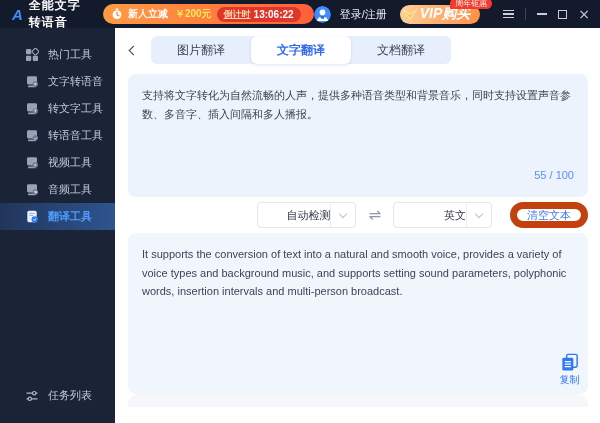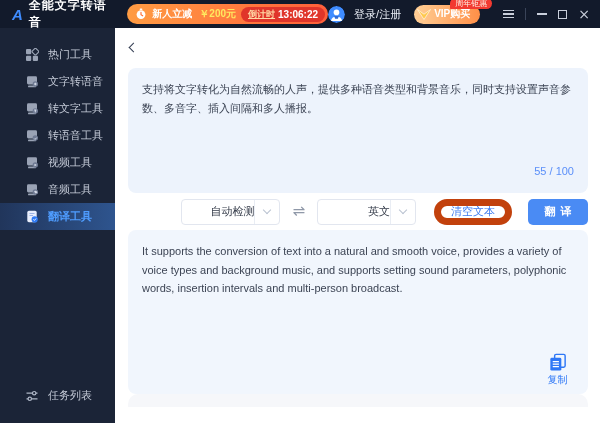--- a/index.html
+++ b/index.html
@@ -15,39 +15,39 @@
     height: 28px; background: #121a2b; display: flex; align-items: center;
     padding: 0 10px 0 12px; flex: 0 0 28px; position: relative; z-index: 5;
   }
   .logo-a {
     font-weight: bold; font-style: italic; font-size: 15px; color: #3f8cff;
     margin-right: 6px; line-height: 1;
   }
   .app-title { color: #ffffff; font-size: 12px; font-weight: bold; letter-spacing: 1px; }
   .promo-pill {
     margin-left: 16px; height: 20px; border-radius: 11px; display: flex; align-items: center;
-    background: linear-gradient(90deg, #ff9c43, #ff5f3a); padding: 0 3px 0 8px; gap: 5px;
+    background: linear-gradient(90deg, #ff9c43, #ff5f3a); padding: 0 13px 0 8px; gap: 5px;
   }
   .promo-text { color: #ffffff; font-size: 10px; font-weight: bold; white-space: nowrap; }
   .promo-amount { color: #ffe95f; font-size: 10px; font-weight: bold; margin-left: 2px; white-space: nowrap; }
   .countdown-pill {
     height: 15px; border-radius: 8px; background: #e0352a; display: flex; align-items: center;
     padding: 0 7px; gap: 3px;
   }
   .countdown-label { color: #ffd9a6; font-size: 9px; font-weight: bold; white-space: nowrap; text-decoration: underline; }
   .countdown-time { color: #ffffff; font-size: 10px; font-weight: bold; white-space: nowrap; }
   .titlebar-right { margin-left: auto; display: flex; align-items: center; gap: 9px; }
   .avatar { width: 17px; height: 17px; border-radius: 50%; overflow: hidden; flex: 0 0 17px; }
   .login-label { color: #e9edf5; font-size: 11px; white-space: nowrap; }
   .vip-btn {
     position: relative; height: 19px; border-radius: 10px; margin-left: 4px;
     background: linear-gradient(90deg, #ffcf96, #ff8f47);
     display: flex; align-items: center; padding: 0 10px 0 20px;
   }
-  .vip-label { color: #ffffff; font-size: 10px; font-weight: bold; white-space: nowrap; }
+  .vip-label { color: #ffffff; font-size: 14px; font-weight: bold; white-space: nowrap; font-style: italic; }
   .vip-v { position: absolute; left: 2px; top: 3px; }
   .vip-ribbon {
     position: absolute; top: -7px; right: -12px; background: #f23a31; color: #ffefe3;
     font-size: 8px; line-height: 11px; padding: 0 5px; border-radius: 7px 7px 7px 1px;
     white-space: nowrap;
   }
   .win-controls { display: flex; align-items: center; gap: 11px; margin-left: 14px; color: #c9cfdb; }
   .icon-burger { display: flex; flex-direction: column; gap: 2px; cursor: pointer; }
   .icon-burger span { display: block; width: 11px; height: 1.5px; background: #c9cfdb; }
   .ctrl-sep { width: 1px; height: 12px; background: #3a4459; }
@@ -116,21 +116,21 @@
   }
   .btn-translate {
     width: 60px; height: 26px; background: #4a8bf4; border-radius: 5px; color: #ffffff;
     font-size: 11px; font-weight: bold; letter-spacing: 5px; display: flex; align-items: center;
     justify-content: center; cursor: pointer; margin-left: 4px; padding-left: 5px; white-space: nowrap;
   }
 
   .panel-result { height: 180px; position: relative; background: #f1f6fd; }
   .result-text { max-width: 440px; }
   .copy-block {
-    position: absolute; right: 20px; bottom: 8px; display: flex; flex-direction: column;
+    position: absolute; right: 8px; bottom: 8px; display: flex; flex-direction: column;
     align-items: center; cursor: pointer; line-height: 1.2;
   }
   .copy-label { color: #2e77f6; font-size: 10px; margin-top: 1px; }
 
   .bottom-strip { margin-top: auto; height: 15px; background: #f6f7fa; border-radius: 10px 10px 0 0; }
   svg { display: block; }
 </style>
 </head>
 <body>
 
@@ -260,20 +260,25 @@
         </svg>
         <span>任务列表</span>
       </div>
     </div>
 
     <div class="main">
       <div class="tab-row">
         <span class="back-btn">
             <span class="chev-left"></span>
           </span>
+        <div class="tab-group">
+          <div class="tab">图片翻译</div>
+          <div class="tab active">文字翻译</div>
+          <div class="tab">文档翻译</div>
+        </div>
       </div>
 
       <div class="content">
         <div class="panel panel-src">
           <div>支持将文字转化为自然流畅的人声，提供多种语音类型和背景音乐，同时支持设置声音参数、多音字、插入间隔和多人播报。</div>
           <span class="char-count">55 / 100</span>
         </div>
 
         <div class="controls">
           <div class="select">
@@ -283,21 +288,20 @@
               </span>
           </div>
           <span class="swap">⇌</span>
           <div class="select">
             <span class="select-label">英文</span>
             <span class="select-caret">
                 <span class="chev-down"></span>
               </span>
           </div>
           <div class="btn-clear">清空文本</div>
-          <div class="btn-translate">翻译</div>
         </div>
 
         <div class="panel panel-result">
           <div class="result-text">It supports the conversion of text into a natural and smooth voice, provides a variety of voice types and background music, and supports setting sound parameters, polyphonic words, insertion intervals and multi-person broadcast.</div>
           <div class="copy-block">
             <svg width="21" height="21" viewBox="0 0 22 22">
               <rect x="8" y="2.5" width="11" height="13.5" rx="1.5" fill="none" stroke="#2e77f6" stroke-width="1.5"></rect>
               <rect x="3.5" y="6" width="11.5" height="13.5" rx="1.5" fill="#2e77f6"></rect>
               <path d="M6 10h6.5M6 12.7h6.5M6 15.4h6.5" stroke="#ffffff" stroke-width="1.3"></path>
             </svg>

